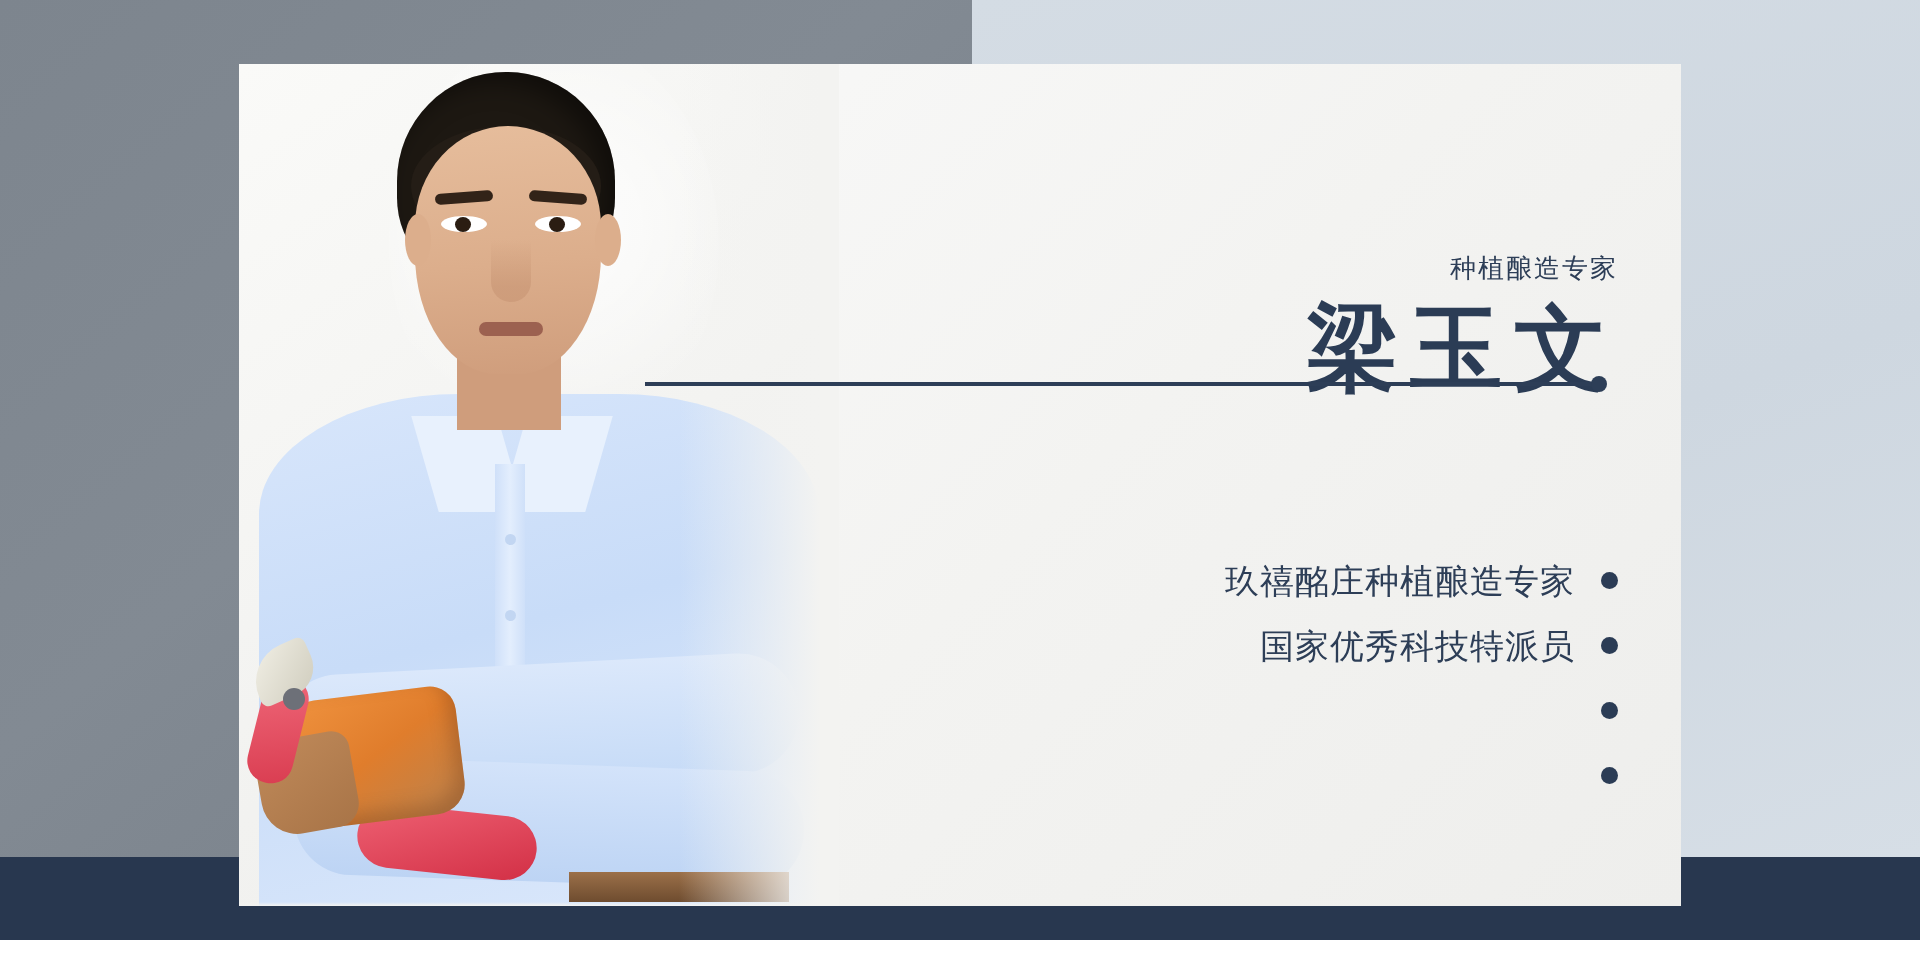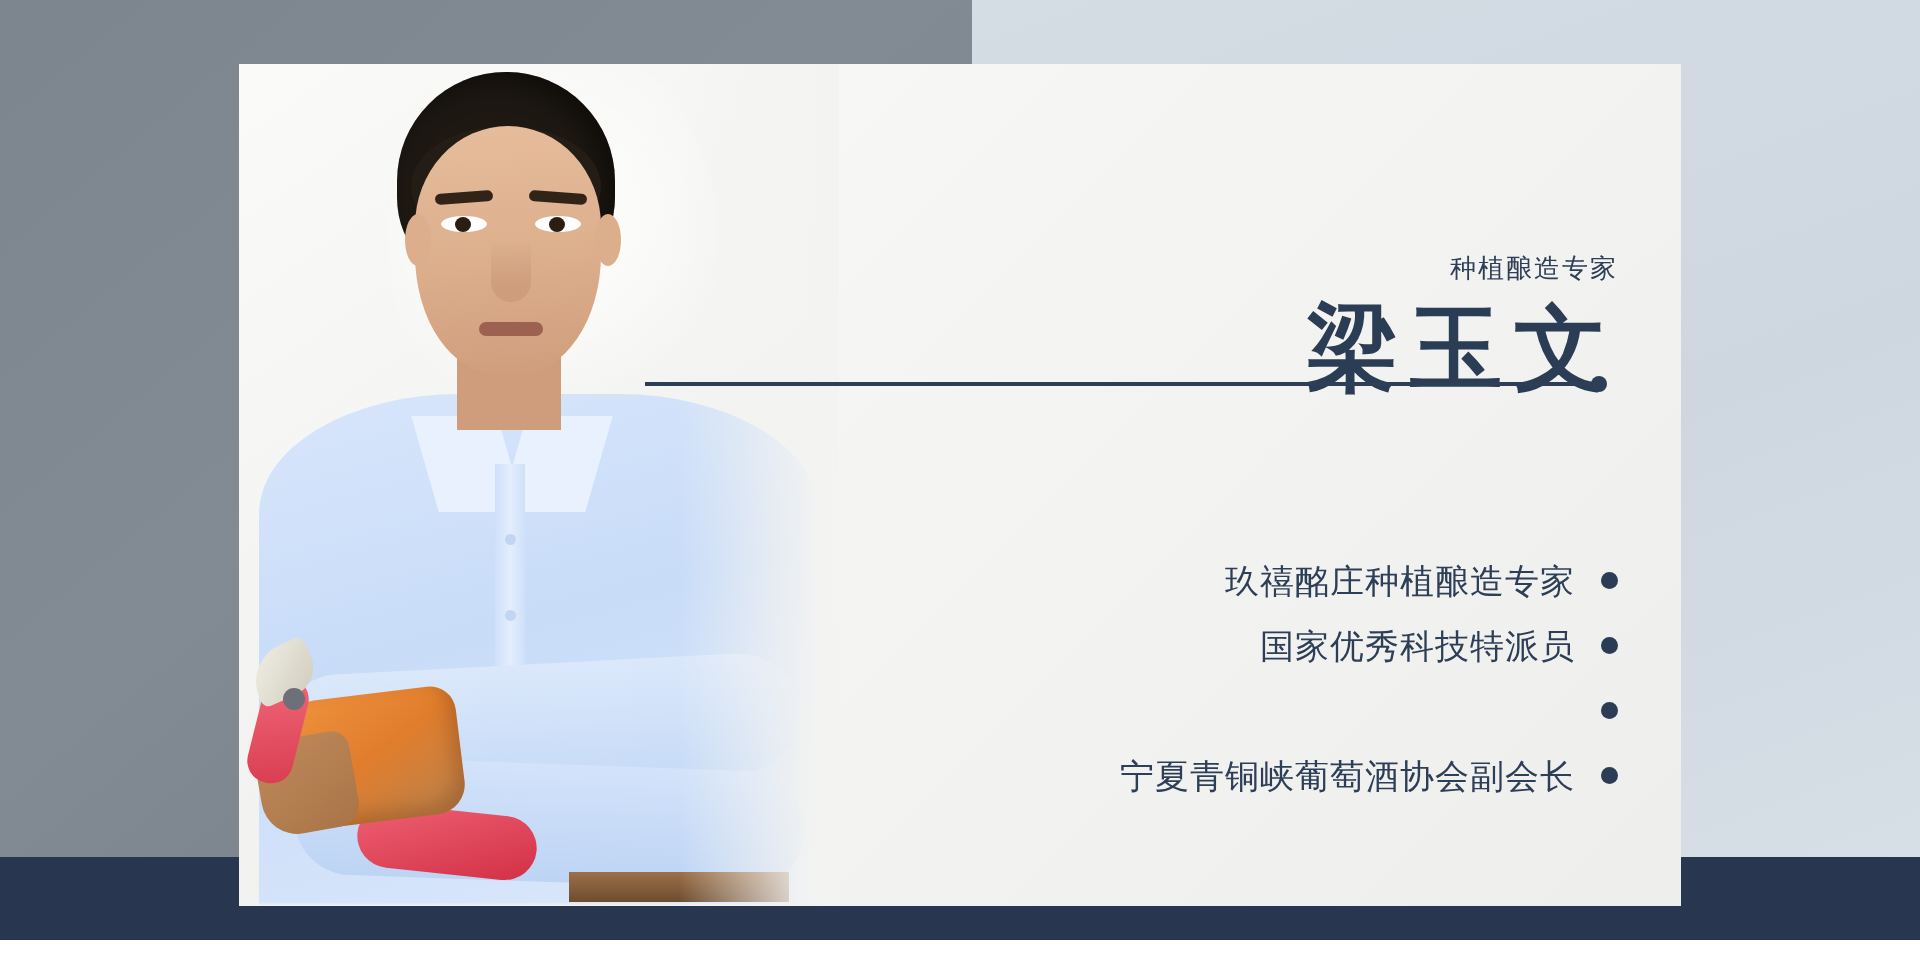--- a/index.html
+++ b/index.html
@@ -386,19 +386,18 @@
         <span class="cred-bullet"></span>
       </div>
       <div class="cred-row">
         <span class="cred-text">国家优秀科技特派员</span>
         <span class="cred-bullet"></span>
       </div>
       <div class="cred-row">
         <span class="cred-bullet"></span>
       </div>
       <div class="cred-row">
-        <span class="cred-text">宁夏青铜峡葡萄酒协会副会长</span>
         <span class="cred-bullet"></span>
       </div>
     </div>
 
   </div>
 </div>
 
 </body></html>

